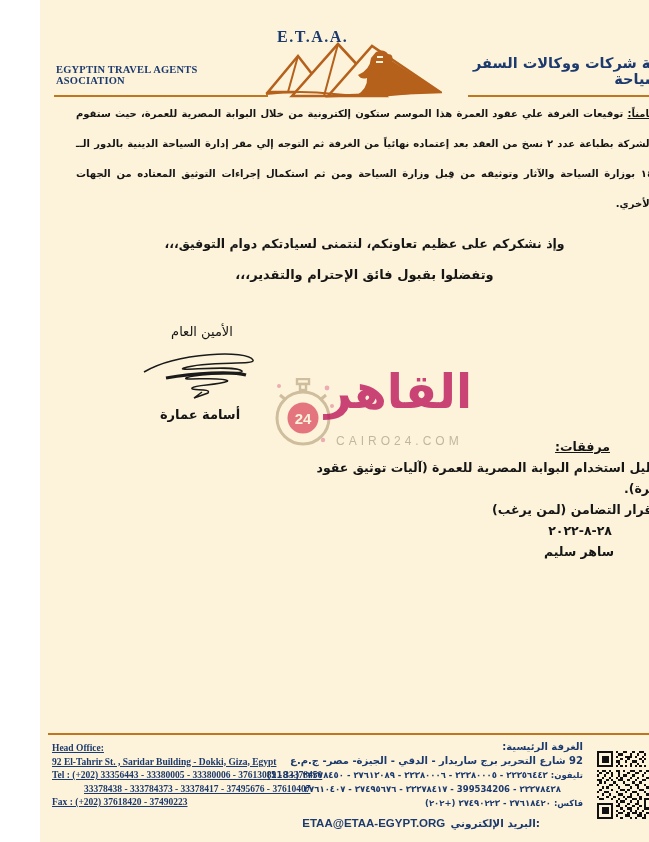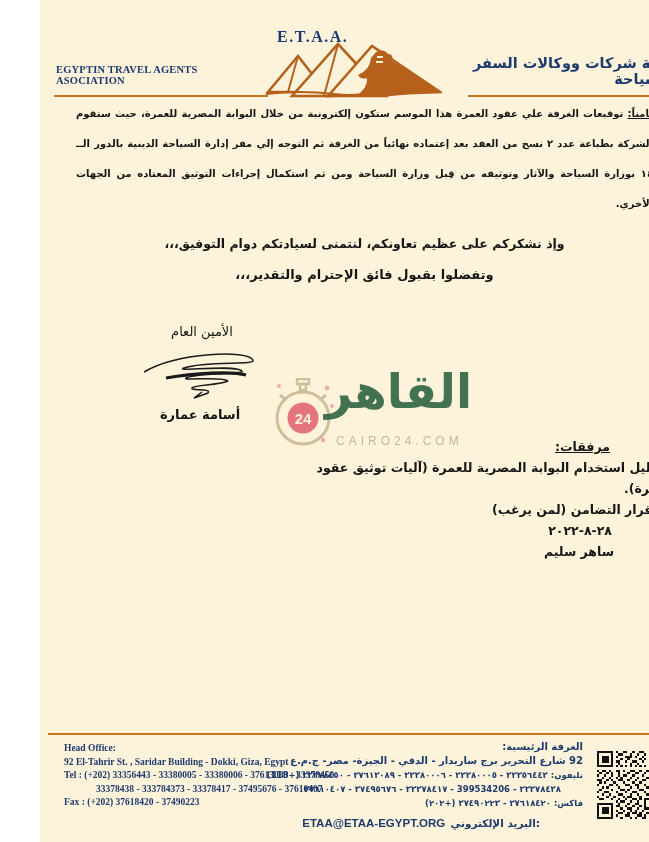--- a/index.html
+++ b/index.html
@@ -31,34 +31,34 @@
   
   .sig-title{position:absolute;left:112px;top:324px;width:100px;text-align:center;direction:rtl;
              font-size:13px;font-weight:400;}
   .sig-svg{position:absolute;left:96px;top:348px;width:132px;height:58px;}
   .sig-name{position:absolute;left:104px;top:407px;width:112px;text-align:center;direction:rtl;
             font-size:13px;font-weight:700;}
   
   .wm{position:absolute;left:230px;top:376px;width:205px;height:78px;pointer-events:none;}
   .wm-watch{position:absolute;left:0;top:2px;width:66px;height:72px;opacity:.85;}
   .wm-ar{position:absolute;left:60px;top:-12px;width:142px;direction:rtl;text-align:left;
-         font-size:47px;font-weight:bold;color:#14532d;opacity:.8;}
+         font-size:47px;font-weight:bold;color:#be185d;opacity:.8;}
   .wm-domain{position:absolute;left:66px;top:58px;font-size:12px;letter-spacing:4px;
              color:#bcb09a;opacity:.9;font-family:"Liberation Sans",sans-serif;}
   
   .att{position:absolute;right:15px;top:436px;width:400px;direction:rtl;text-align:right;
        font-size:12.5px;font-weight:700;line-height:21px;}
   .att .att-head{display:block;margin-right:64px;text-decoration:underline;}
   .att .att-item{display:block;}
   .att .att-date{display:block;margin-right:62px;}
   .att .att-name{display:block;margin-right:60px;}
   
   .f-rule{left:8px;top:733px;width:633px;}
-  .f-en{position:absolute;left:24px;top:742px;font-family:"Liberation Serif",serif;
-        font-weight:bold;font-size:9.5px;line-height:13.5px;color:#1d3a6e;}
+  .f-en{position:absolute;left:12px;top:742px;font-family:"Liberation Serif",serif;
+        font-weight:bold;font-size:9.5px;line-height:13.5px;color:#1d3a6e;text-decoration:underline;}
   .f-en .indent{padding-left:32px;}
   .f-ar{position:absolute;right:106px;top:740px;width:330px;direction:rtl;text-align:right;
         color:#1d3a6e;font-weight:bold;font-size:10px;line-height:14px;}
   .f-ar .small{font-size:8.5px;}
   .f-ar .indent-ar{margin-right:22px;}
   .f-email{position:absolute;left:150px;top:812px;width:350px;text-align:right;color:#1d3a6e;}
   .f-email .email{font-family:"Liberation Sans",sans-serif;font-weight:bold;font-size:11.5px;}
   .f-email .lbl{direction:rtl;font-weight:bold;font-size:10.5px;}
   .qr{position:absolute;right:24px;top:751px;width:68px;height:68px;}
 </style>

